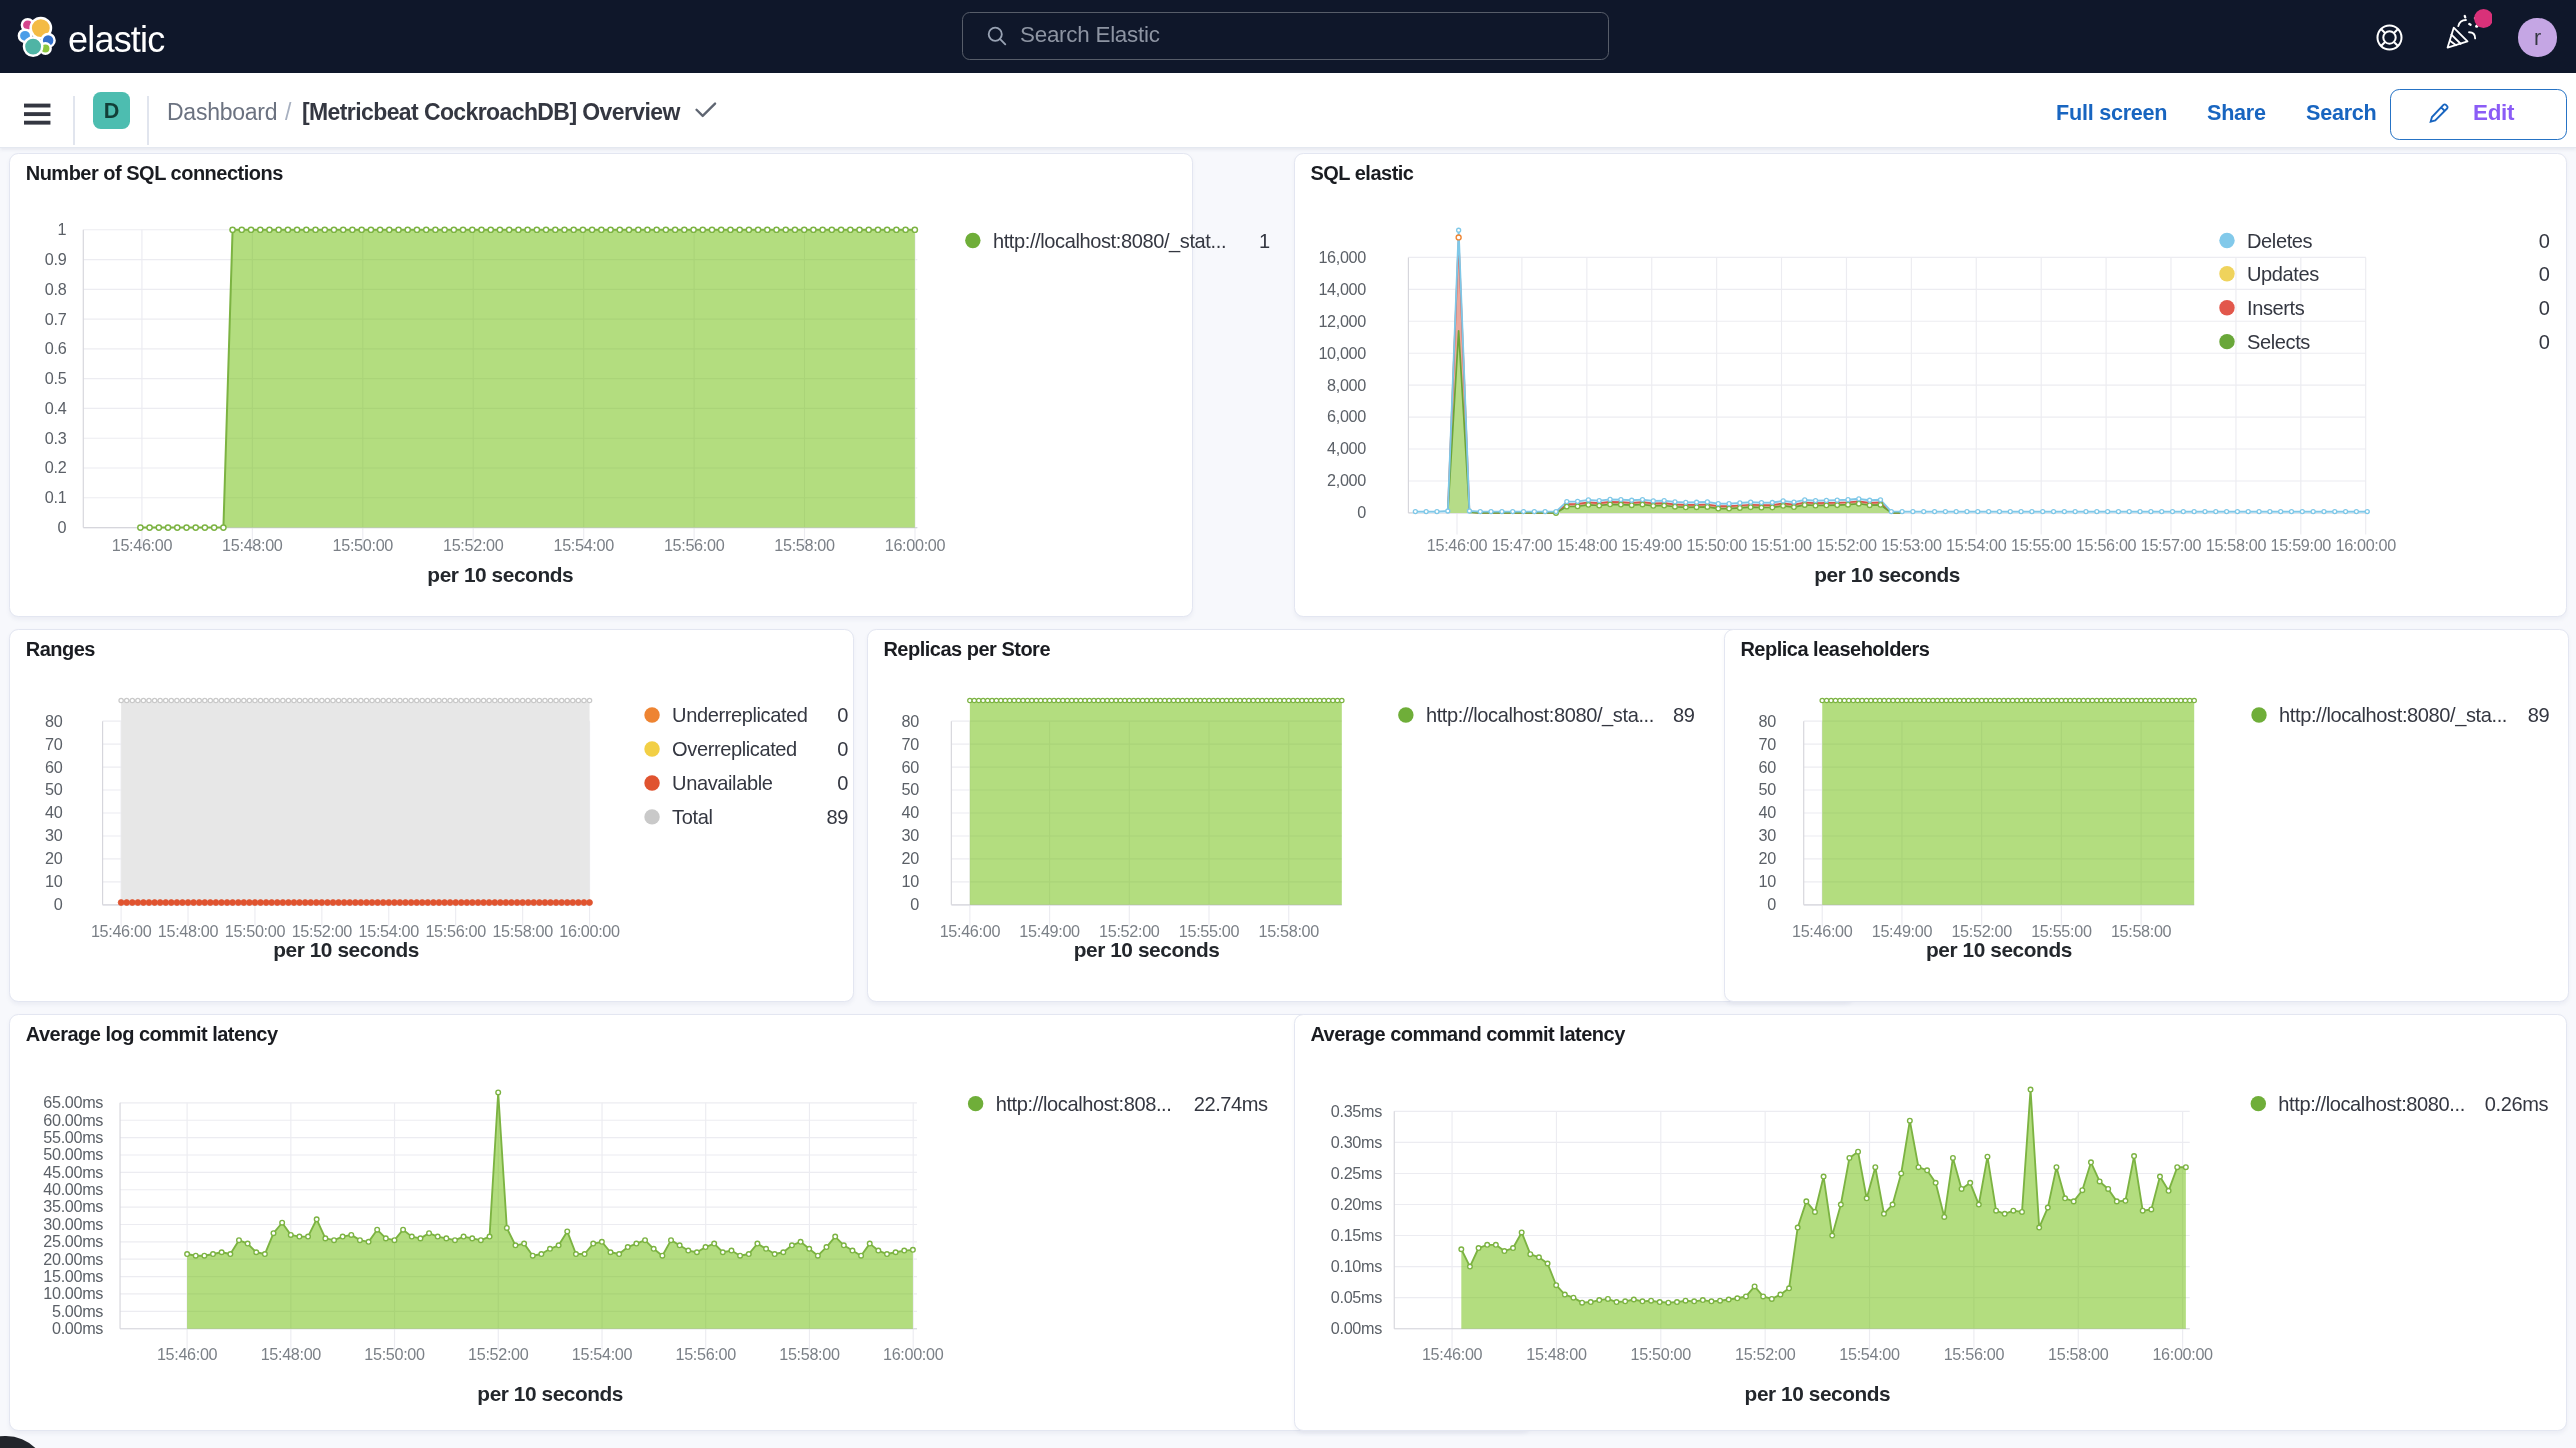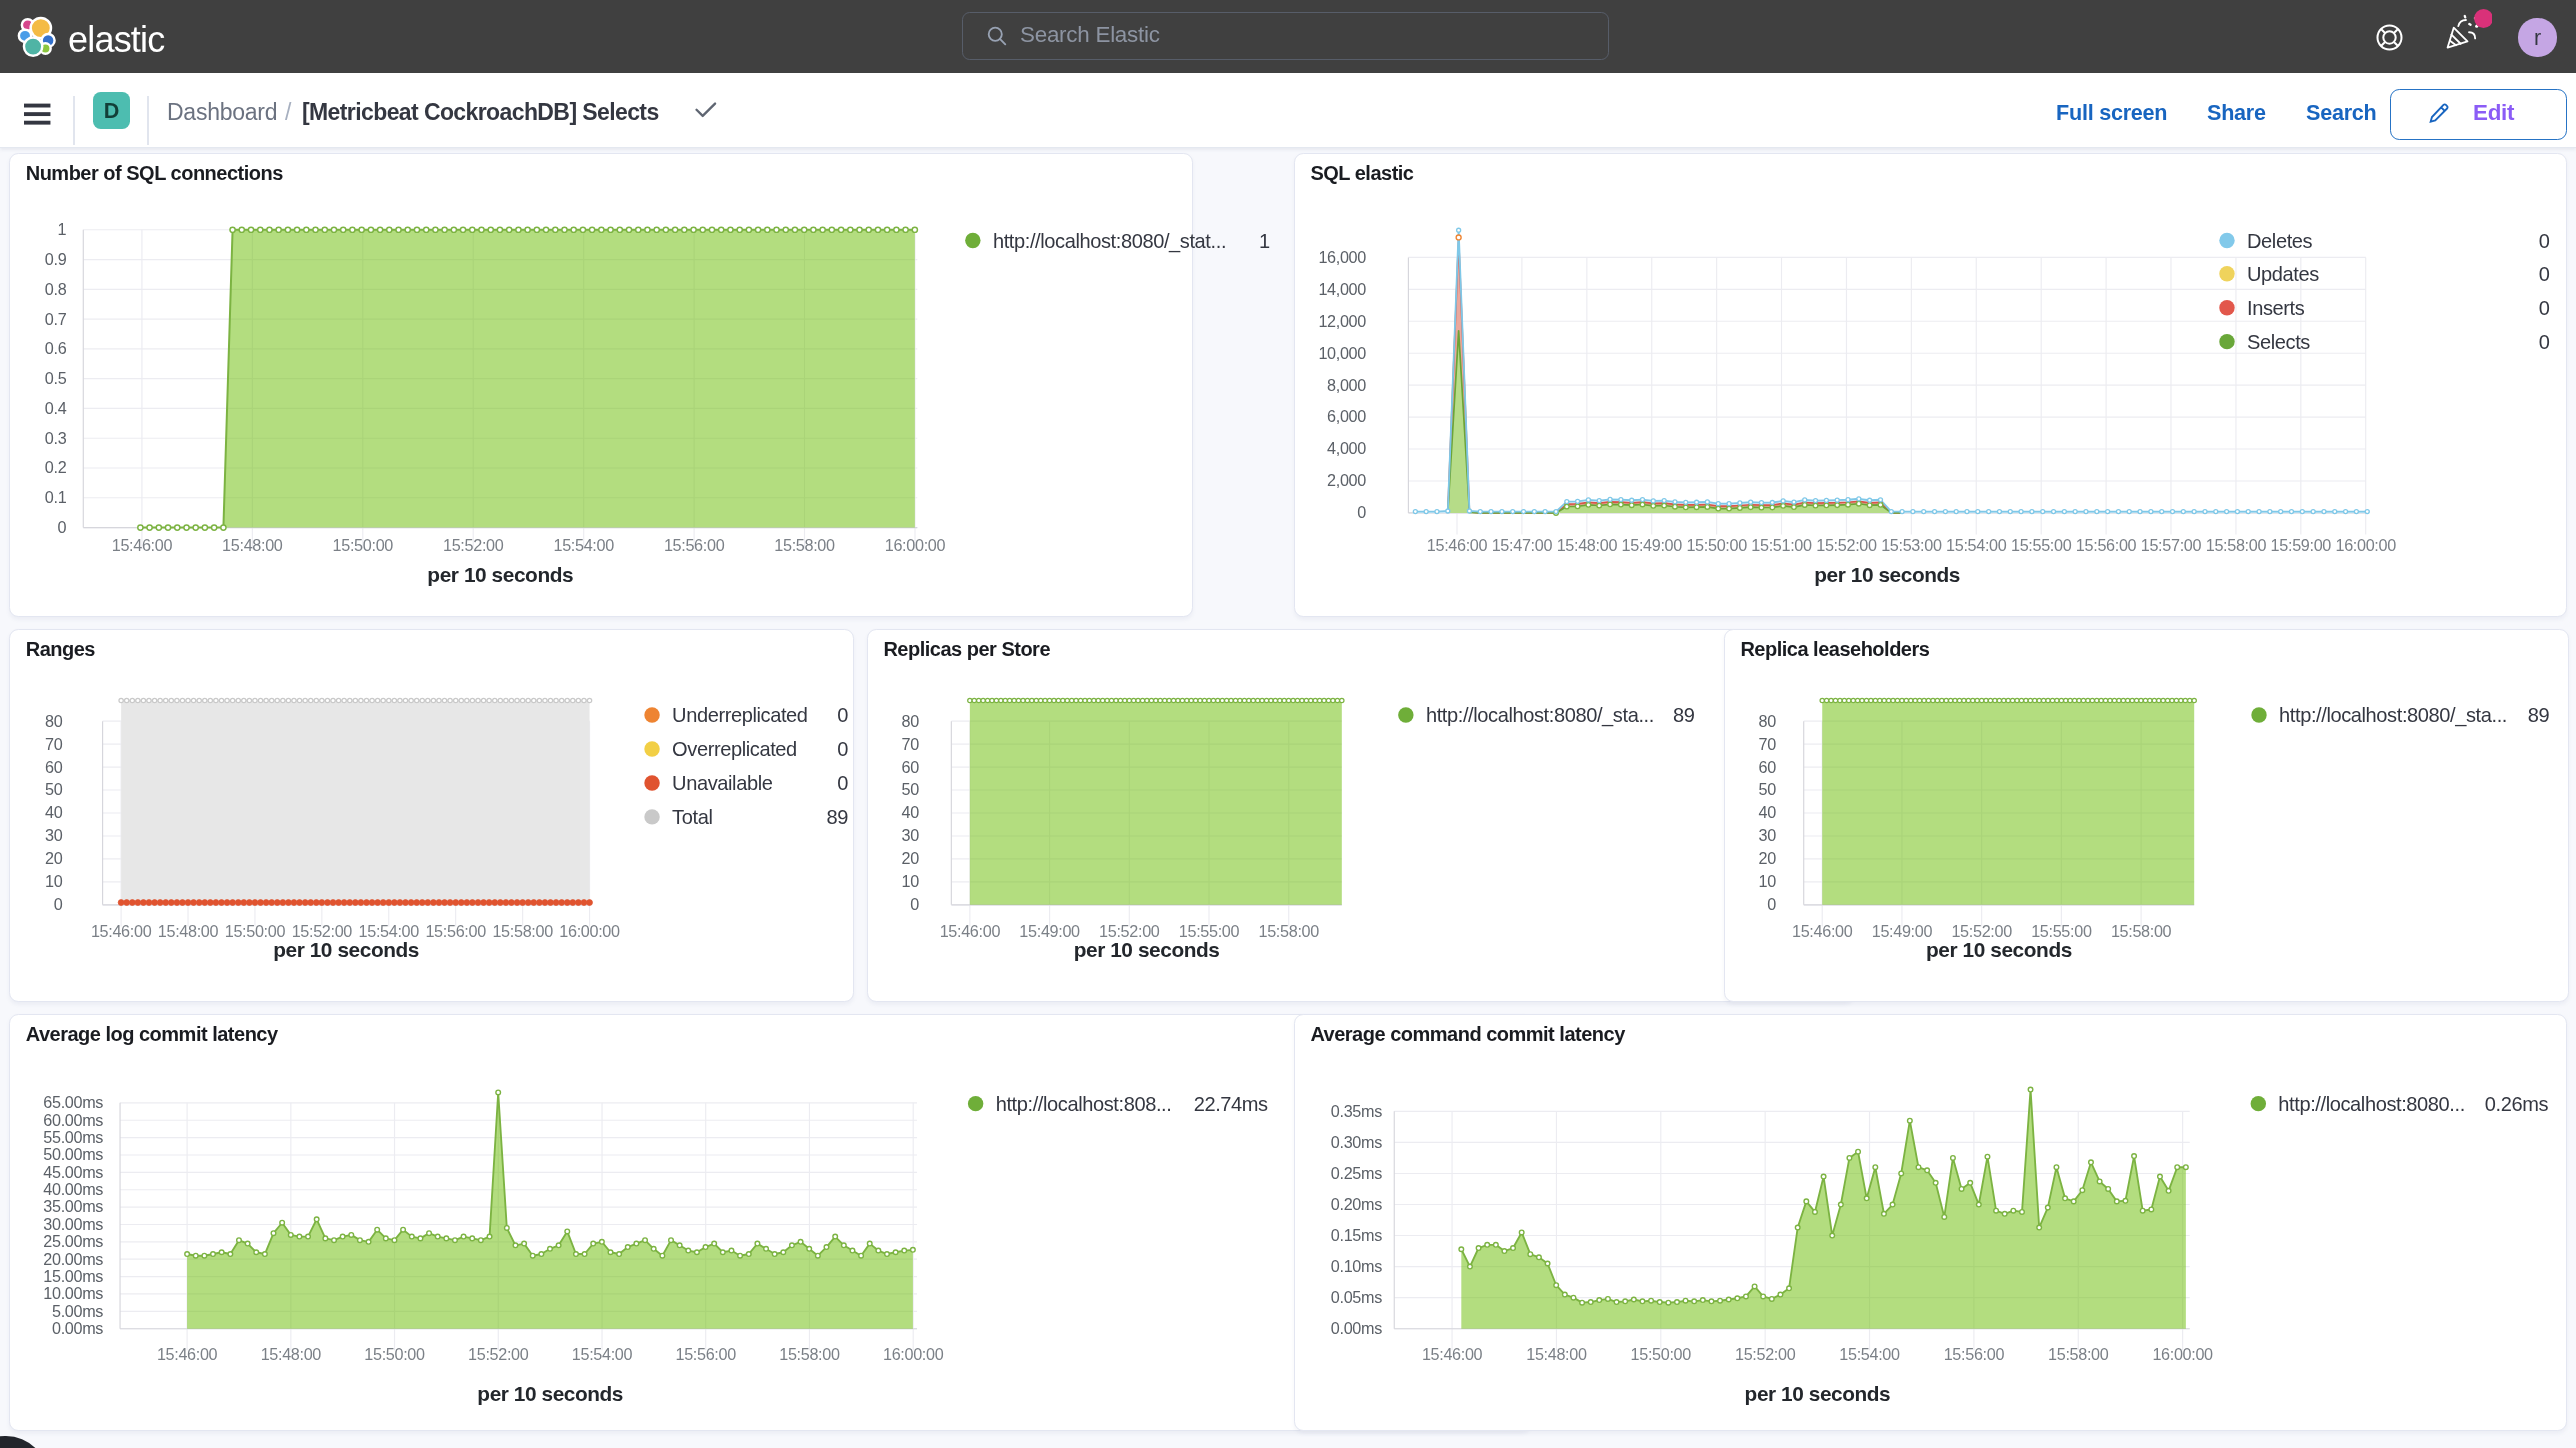--- a/index.html
+++ b/index.html
@@ -1,15 +1,15 @@
 <!DOCTYPE html>
 <html style="font-size:12.3px"><head><meta charset="utf-8"><style>
 *{margin:0;padding:0;box-sizing:border-box}
 html,body{width:2576px;height:1448px;overflow:hidden;background:#f7f8fc;font-family:"Liberation Sans",sans-serif;letter-spacing:-0.02em}
-.hdr{position:absolute;left:0;top:0;width:100%;height:73px;background:#404040}
+.hdr{position:absolute;left:0;top:0;width:100%;height:73px;background:#0f172a}
 .crumb{position:absolute;left:0;top:73px;width:100%;height:75px;background:#fff;border-bottom:1.5px solid #e4e8f0;box-shadow:0 1.5px 3.1px rgba(120,130,160,0.12)}
 .panel{position:absolute;background:#fff;border:1.2px solid #e3e6f1;border-radius:9.3px;box-shadow:0 2.3px 3.9px rgba(120,130,170,0.08)}
 .ptitle{position:absolute;left:15.4px;top:7.7px;font-size:20px;font-weight:bold;color:#1a1c21;letter-spacing:-0.5px}
 .elastic{position:absolute;left:68px;top:18.5px;font-size:36px;color:#fff;font-weight:500;letter-spacing:-0.8px}
 .sbox{position:absolute;left:962px;top:11.6px;width:647px;height:48px;border:1.5px solid #575d69;border-radius:7.7px}
 .sph{position:absolute;left:1020px;top:22.4px;font-size:22.4px;color:#8d94a2}
 .dbadge{position:absolute;left:93px;top:19px;width:37px;height:37px;background:#4dbdb0;border-radius:7.7px;color:#123f38;font-weight:bold;font-size:21.6px;text-align:center;line-height:37px}
 .vsep{position:absolute;top:23px;width:1.5px;height:49px;background:#e1e5ee}
 .bc{position:absolute;top:26px;font-size:23px;color:#6b7280}
 .bct{position:absolute;top:25.5px;font-size:23px;font-weight:bold;color:#343741;letter-spacing:-0.6px}
@@ -95,21 +95,21 @@
 <svg width="28" height="25" viewBox="0 0 36 32" style="position:absolute;left:24px;top:29px">
 <rect x="0" y="2" width="34" height="5" fill="#343741"></rect>
 <rect x="0" y="13" width="34" height="5" fill="#343741"></rect>
 <rect x="0" y="24" width="34" height="5" fill="#343741"></rect>
     </svg>
 <div class="vsep" style="left:73px"></div>
 <div class="dbadge">D</div>
 <div class="vsep" style="left:147px"></div>
 <div class="bc" style="left:167px">Dashboard</div>
 <div class="bc" style="left:285px;color:#a7b0c0">/</div>
-<div class="bct" style="left:302px">[Metricbeat CockroachDB] Selects</div>
+<div class="bct" style="left:302px">[Metricbeat CockroachDB] Overview</div>
 <svg width="21.6" height="17" viewBox="0 0 28 22" style="position:absolute;left:695px;top:28.5px">
 <path d="M2 10 L10 18 L26 2" fill="none" stroke="#5f6672" stroke-width="3" stroke-linecap="round" stroke-linejoin="round"></path>
     </svg>
 <div class="lnk" style="left:2056px">Full screen</div>
 <div class="lnk" style="left:2207px">Share</div>
 <div class="lnk" style="left:2306px">Search</div>
 <div class="ebtn">
       <svg width="23" height="23" viewBox="0 0 16 16" style="position:absolute;left:35px;top:13px">
 <path d="M12.15 1.35a1.2 1.2 0 0 1 1.7 0l.8.8a1.2 1.2 0 0 1 0 1.7l-8.2 8.2-3.2.9.9-3.2 8-8.4z M10.6 3.1l2.3 2.3" fill="none" stroke="#1865c0" stroke-width="1.3"></path>
       </svg>

